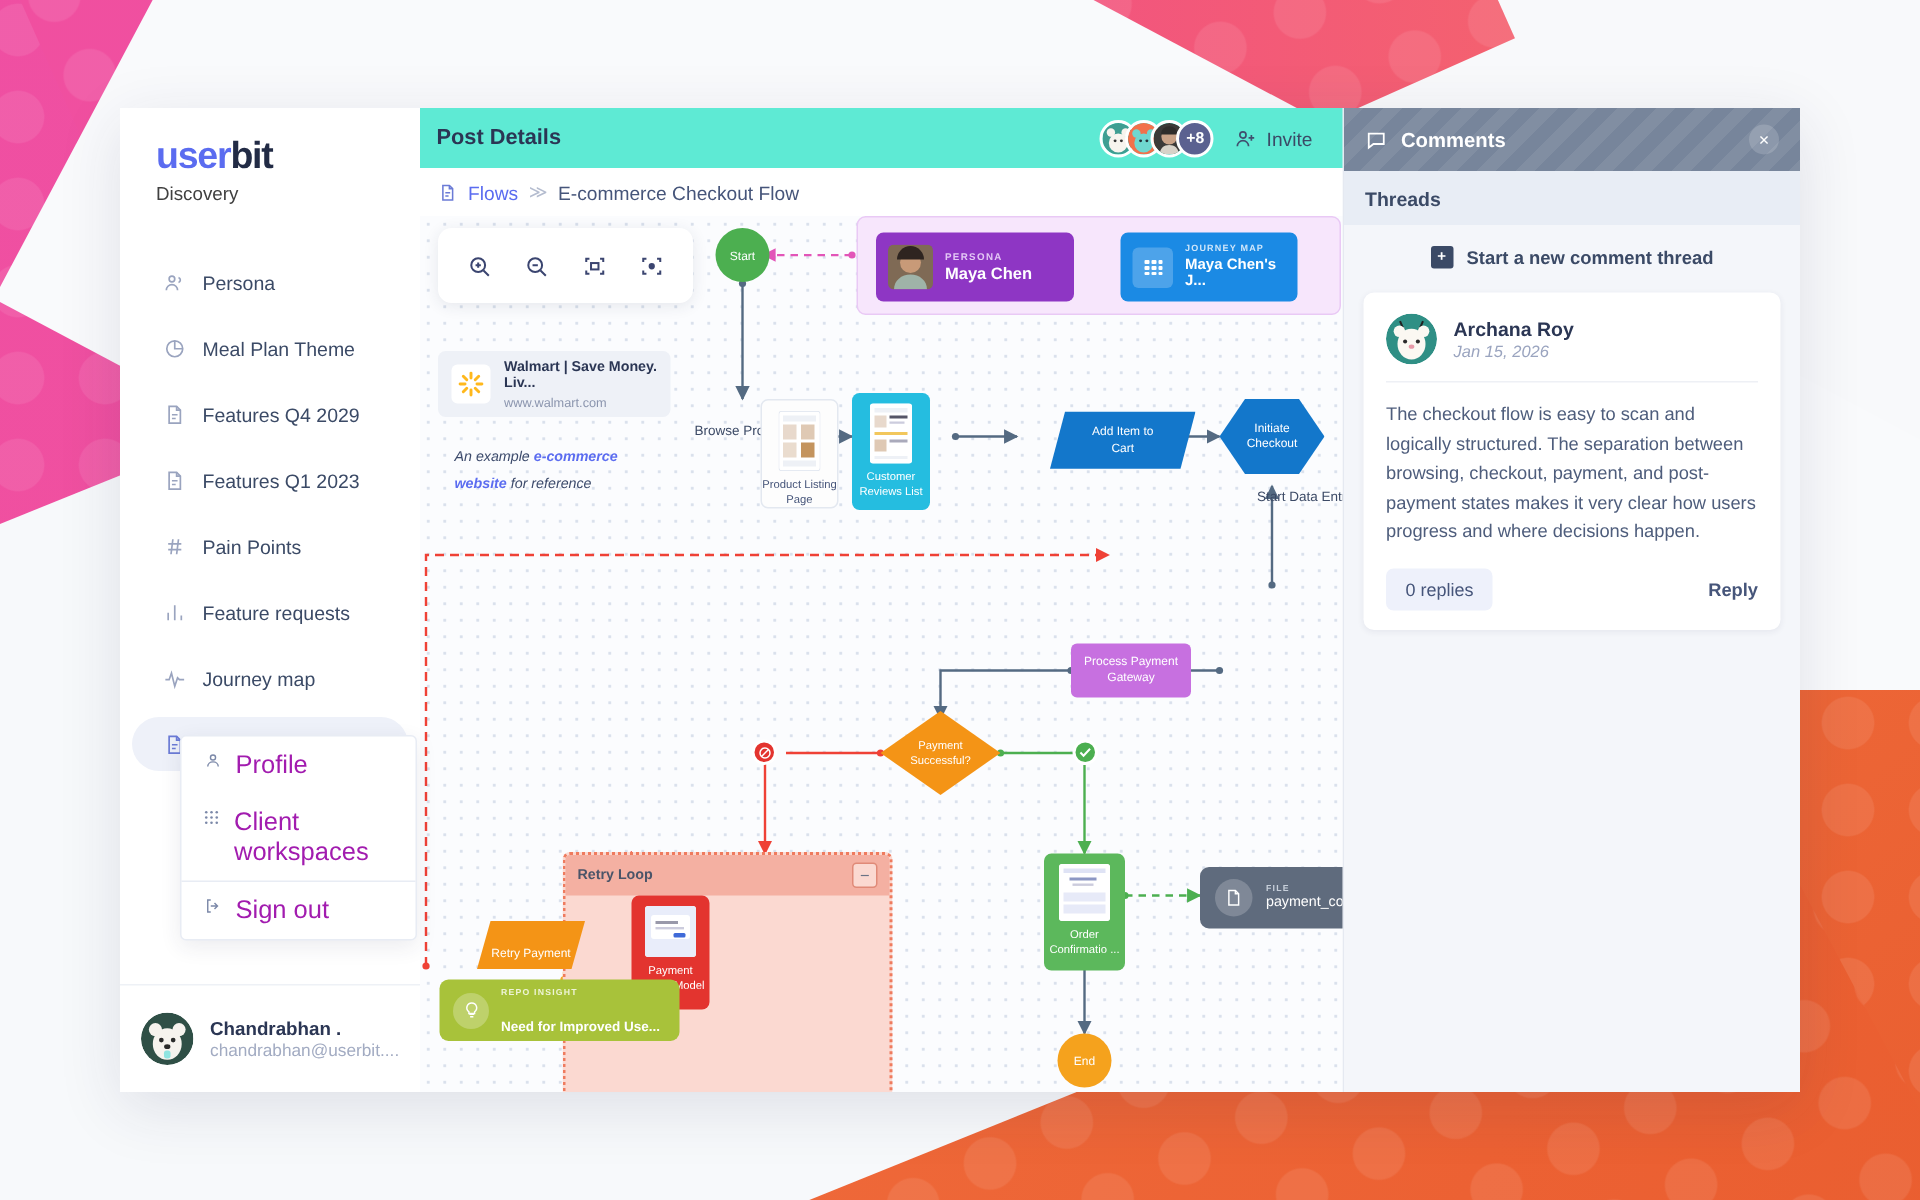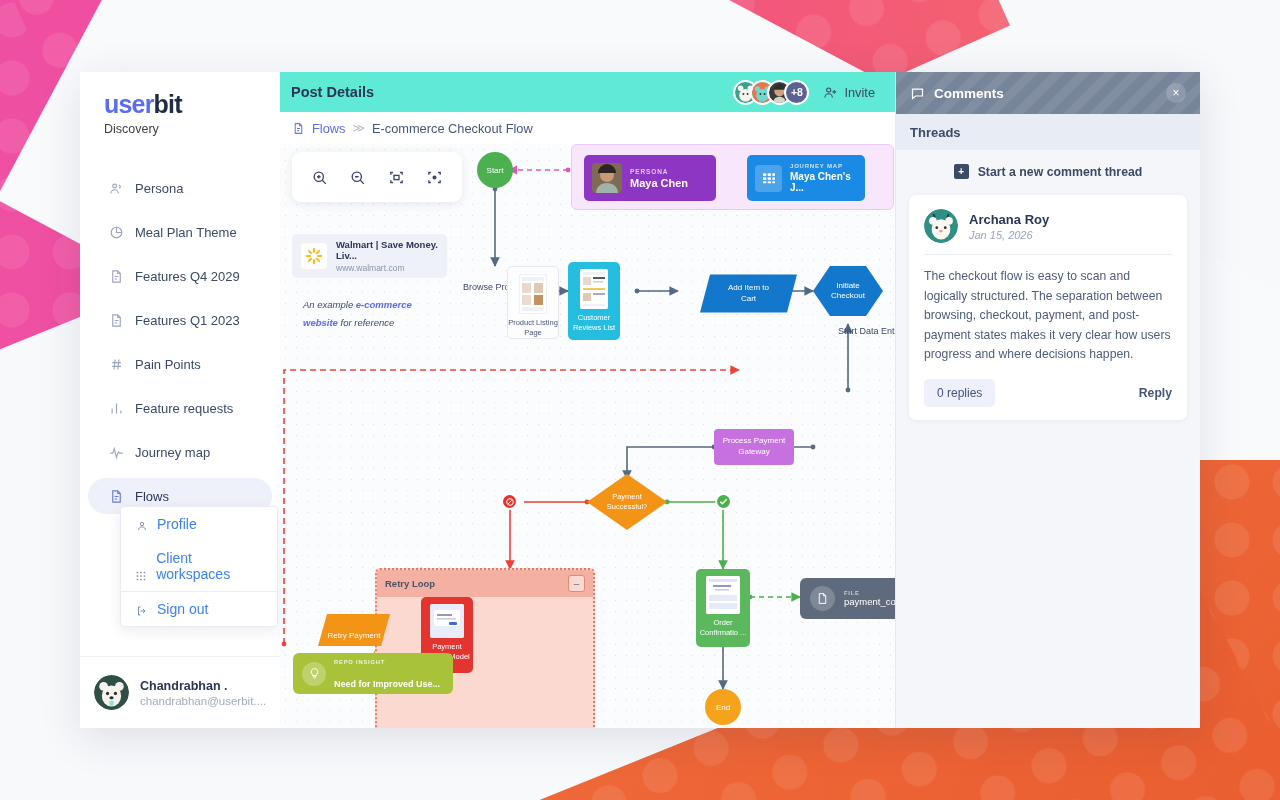--- a/index.html
+++ b/index.html
@@ -75,21 +75,21 @@
   .nav-item.active .nav-label { color:#2a3658; font-weight:500; }
   .nav-ic { width:16px; height:16px; flex:0 0 16px; display:flex; align-items:center; justify-content:center; color:#9aa4bf; }
   .nav-item.active .nav-ic { color:#6b7bd6; }
   .nav-ic svg { width:15px; height:15px; display:block; }
 
   .user-menu {
     position:absolute; left:40px; bottom:101px; width:158px;
     background:#fff; border:1px solid #e8ecf4; border-radius:4px;
     box-shadow:0 4px 14px rgba(40,45,80,0.09); z-index:9;
   }
-  .um-row { display:flex; align-items:flex-end; gap:9px; padding:9px 14px; font-size:14px; color:#3b82f6; cursor:pointer; }
+  .um-row { display:flex; align-items:flex-start; gap:9px; padding:9px 14px; font-size:17px; color:#a21caf; cursor:pointer; }
   .um-sep { height:1px; background:#e8ecf4; }
   .um-ic { width:13px; height:13px; display:flex; align-items:center; justify-content:center; color:#7b88a8; }
   .um-ic svg { width:12px; height:12px; display:block; }
 
   .sb-user {
     position:absolute; left:0; bottom:0; width:200px; height:72px;
     border-top:1px solid #eef1f6; display:flex; align-items:center; gap:11px; padding:0 14px;
     background:#fff;
   }
   .sb-av { width:35px; height:35px; border-radius:50%; flex:0 0 35px; overflow:hidden; }

